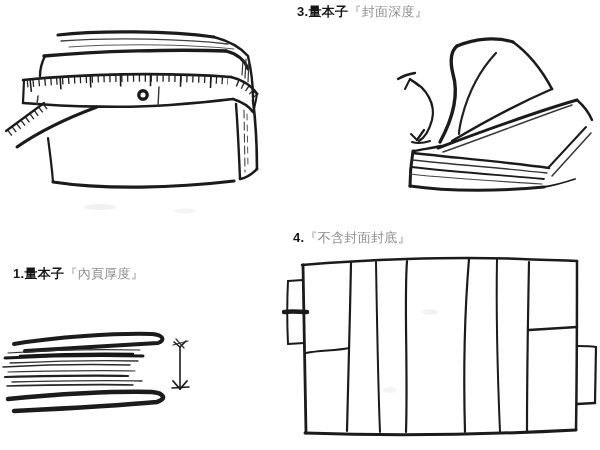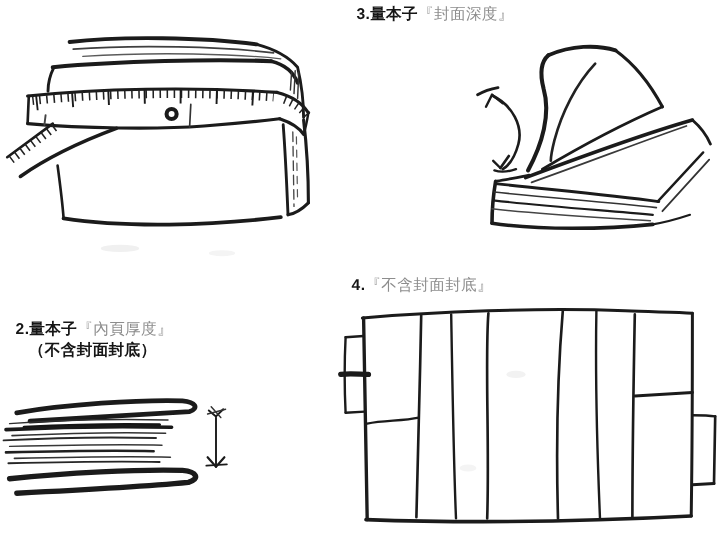--- a/index.html
+++ b/index.html
@@ -134,23 +134,20 @@
       <path d="M577,404 L595,403" stroke-width="2.5"></path>
     </g>
   </svg>
 
 
   <div class="cap" style="left:297px;top:4px">
     <span>3.量本子</span><span class="term">『封面深度』</span>
   </div>
 
   <div class="cap" style="left:13px;top:266px">
-    <span>2.量本子</span><span class="term">『內頁厚度』</span>
-  </div>
-  <div class="cap" style="left:24px;top:284px">
-    <span>（不含封面封底）</span>
+    <span>1.量本子</span><span class="term">『內頁厚度』</span>
   </div>
 
   <div class="cap" style="left:293px;top:230px">
     <span>4.</span><span class="term">『不含封面封底』</span>
   </div>
 
 </div>
 
 </body></html>

